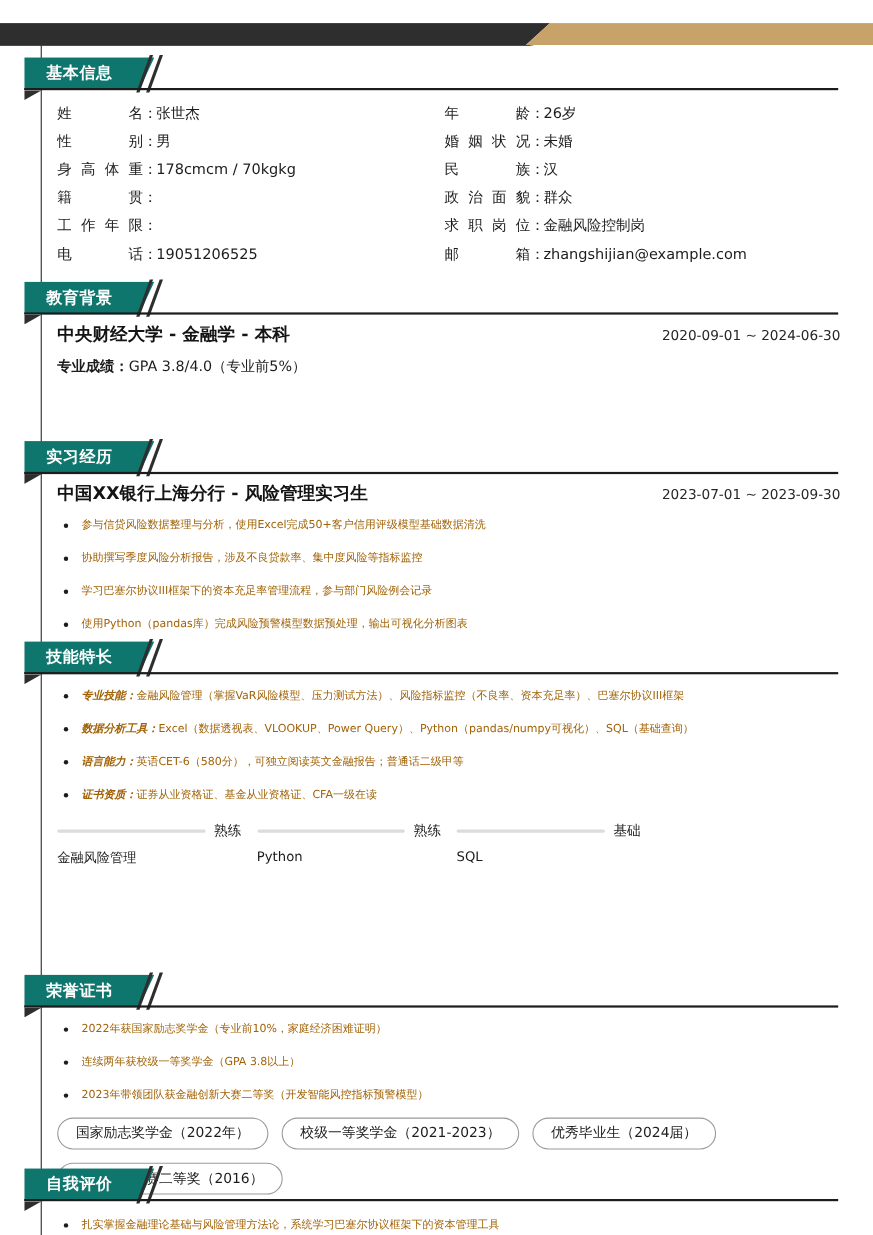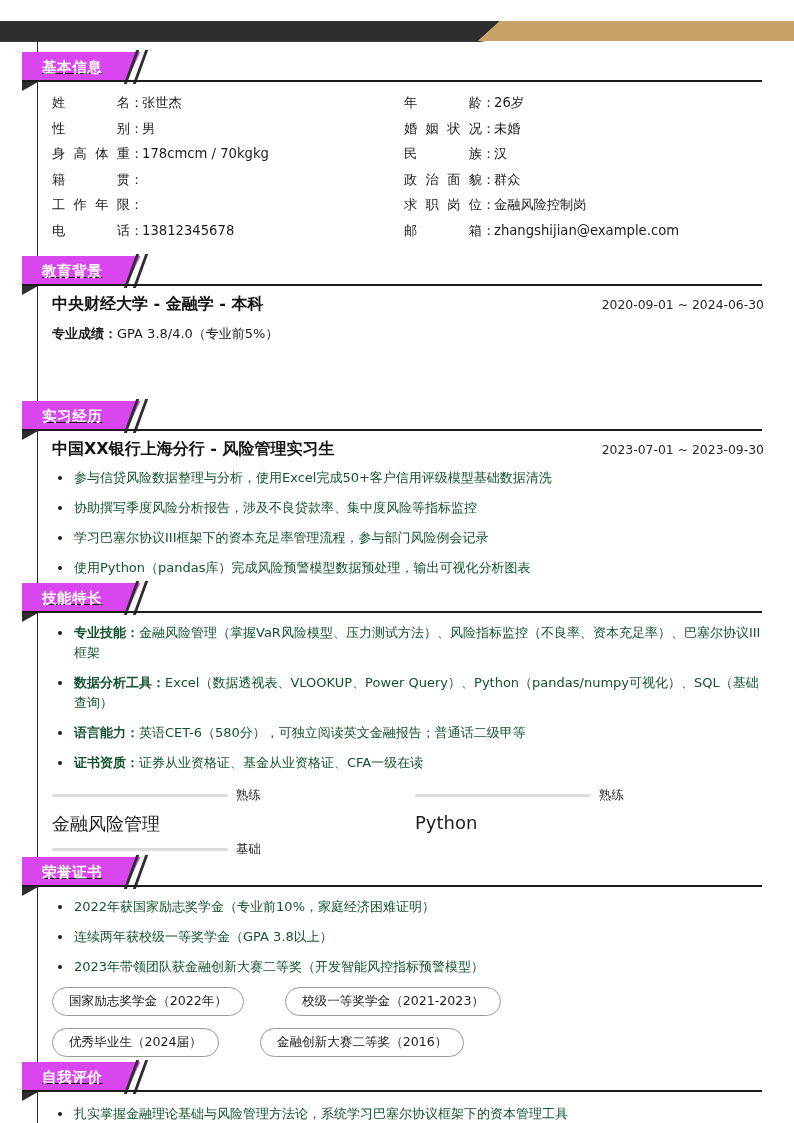--- a/index.html
+++ b/index.html
@@ -75,26 +75,25 @@
   }
   .sec-head {
     position: relative;
     height: 30px;
   }
   .sec-tab {
     position: absolute;
     left: 22px;
     top: 0;
     height: 30px;
-    background: #d946ef;
+    background: #0f766e;
     padding: 0 38px 0 20px;
     display: flex;
     align-items: center;
     clip-path: polygon(0 0, 100% 0, calc(100% - 14px) 100%, 0 100%);
-    text-decoration: underline;
   }
   .sec-tab-title {
     color: #ffffff;
     font-size: 14.5px;
     font-weight: bold;
     letter-spacing: 0.6px;
     line-height: 1;
     white-space: nowrap;
   }
   .sec-slashes {
@@ -193,43 +192,44 @@
 
   
   ul.bullets {
     margin: 0;
     padding: 0;
     list-style: none;
   }
   ul.bullets li {
     position: relative;
     padding-left: 22px;
-    font-size: 13px;
+    font-size: 10px;
     line-height: 20px;
     margin-bottom: 10px;
-    color: #14532d;
+    color: #a16207;
   }
   ul.bullets li::before {
     content: "";
     position: absolute;
     left: 6px;
     top: 8px;
     width: 4px;
     height: 4px;
     border-radius: 50%;
     background: #1c1c1c;
   }
   ul.bullets li b {
     font-weight: bold;
+    font-style: italic;
   }
 
   
   .skill-grid {
     display: grid;
-    grid-template-columns: repeat(2, 1fr);
+    grid-template-columns: repeat(4, 1fr);
     column-gap: 14px;
     row-gap: 4px;
     margin-top: 14px;
   }
   .skill-cell {
     position: relative;
     height: 50px;
   }
   .skill-barline {
     display: flex;
@@ -243,29 +243,29 @@
     flex: 1;
     max-width: 176px;
   }
   .skill-level {
     font-size: 12.4px;
     color: #1c1c1c;
     white-space: nowrap;
   }
   .skill-name {
     margin-top: 8px;
-    font-size: 18px;
+    font-size: 12px;
     color: #1c1c1c;
   }
 
   
   .pill-wrap {
     display: flex;
     flex-wrap: wrap;
-    gap: 12px 41px;
+    gap: 12px 12px;
     margin-top: 10px;
     max-width: 640px;
   }
   .pill {
     border: 1px solid #9a9a9a;
     border-radius: 999px;
     padding: 5px 16px;
     font-size: 12.6px;
     color: #1c1c1c;
     background: #ffffff;
@@ -347,21 +347,21 @@
         </div>
         <div class="info-row">
           <span class="info-label">求职岗位</span>
           <span class="info-colon">：</span>
           <span class="info-value">金融风险控制岗</span>
         </div>
 
         <div class="info-row">
           <span class="info-label">电话</span>
           <span class="info-colon">：</span>
-          <span class="info-value">13812345678</span>
+          <span class="info-value">19051206525</span>
         </div>
         <div class="info-row">
           <span class="info-label">邮箱</span>
           <span class="info-colon">：</span>
           <span class="info-value">zhangshijian@example.com</span>
         </div>
       </div>
     </div>
   </div>
 
@@ -461,21 +461,21 @@
           <div class="skill-barline">
             <span class="skill-bar"></span>
             <span class="skill-level">基础</span>
           </div>
           <div class="skill-name">SQL</div>
         </div>
       </div>
     </div>
   </div>
 
-  <div class="section" style="top:857px;">
+  <div class="section" style="top:886px;">
     <div class="sec-head">
       <div class="sec-tab">
         <span class="sec-tab-title">荣誉证书</span>
       </div>
       <div class="sec-slashes" style="left:126px;">
         <span class="sec-slash" style="left:4px;"></span>
         <span class="sec-slash" style="left:13px;"></span>
       </div>
       <div class="sec-corner"></div>
       <div class="sec-underline" style="left:22px; width:740px;"></div>

